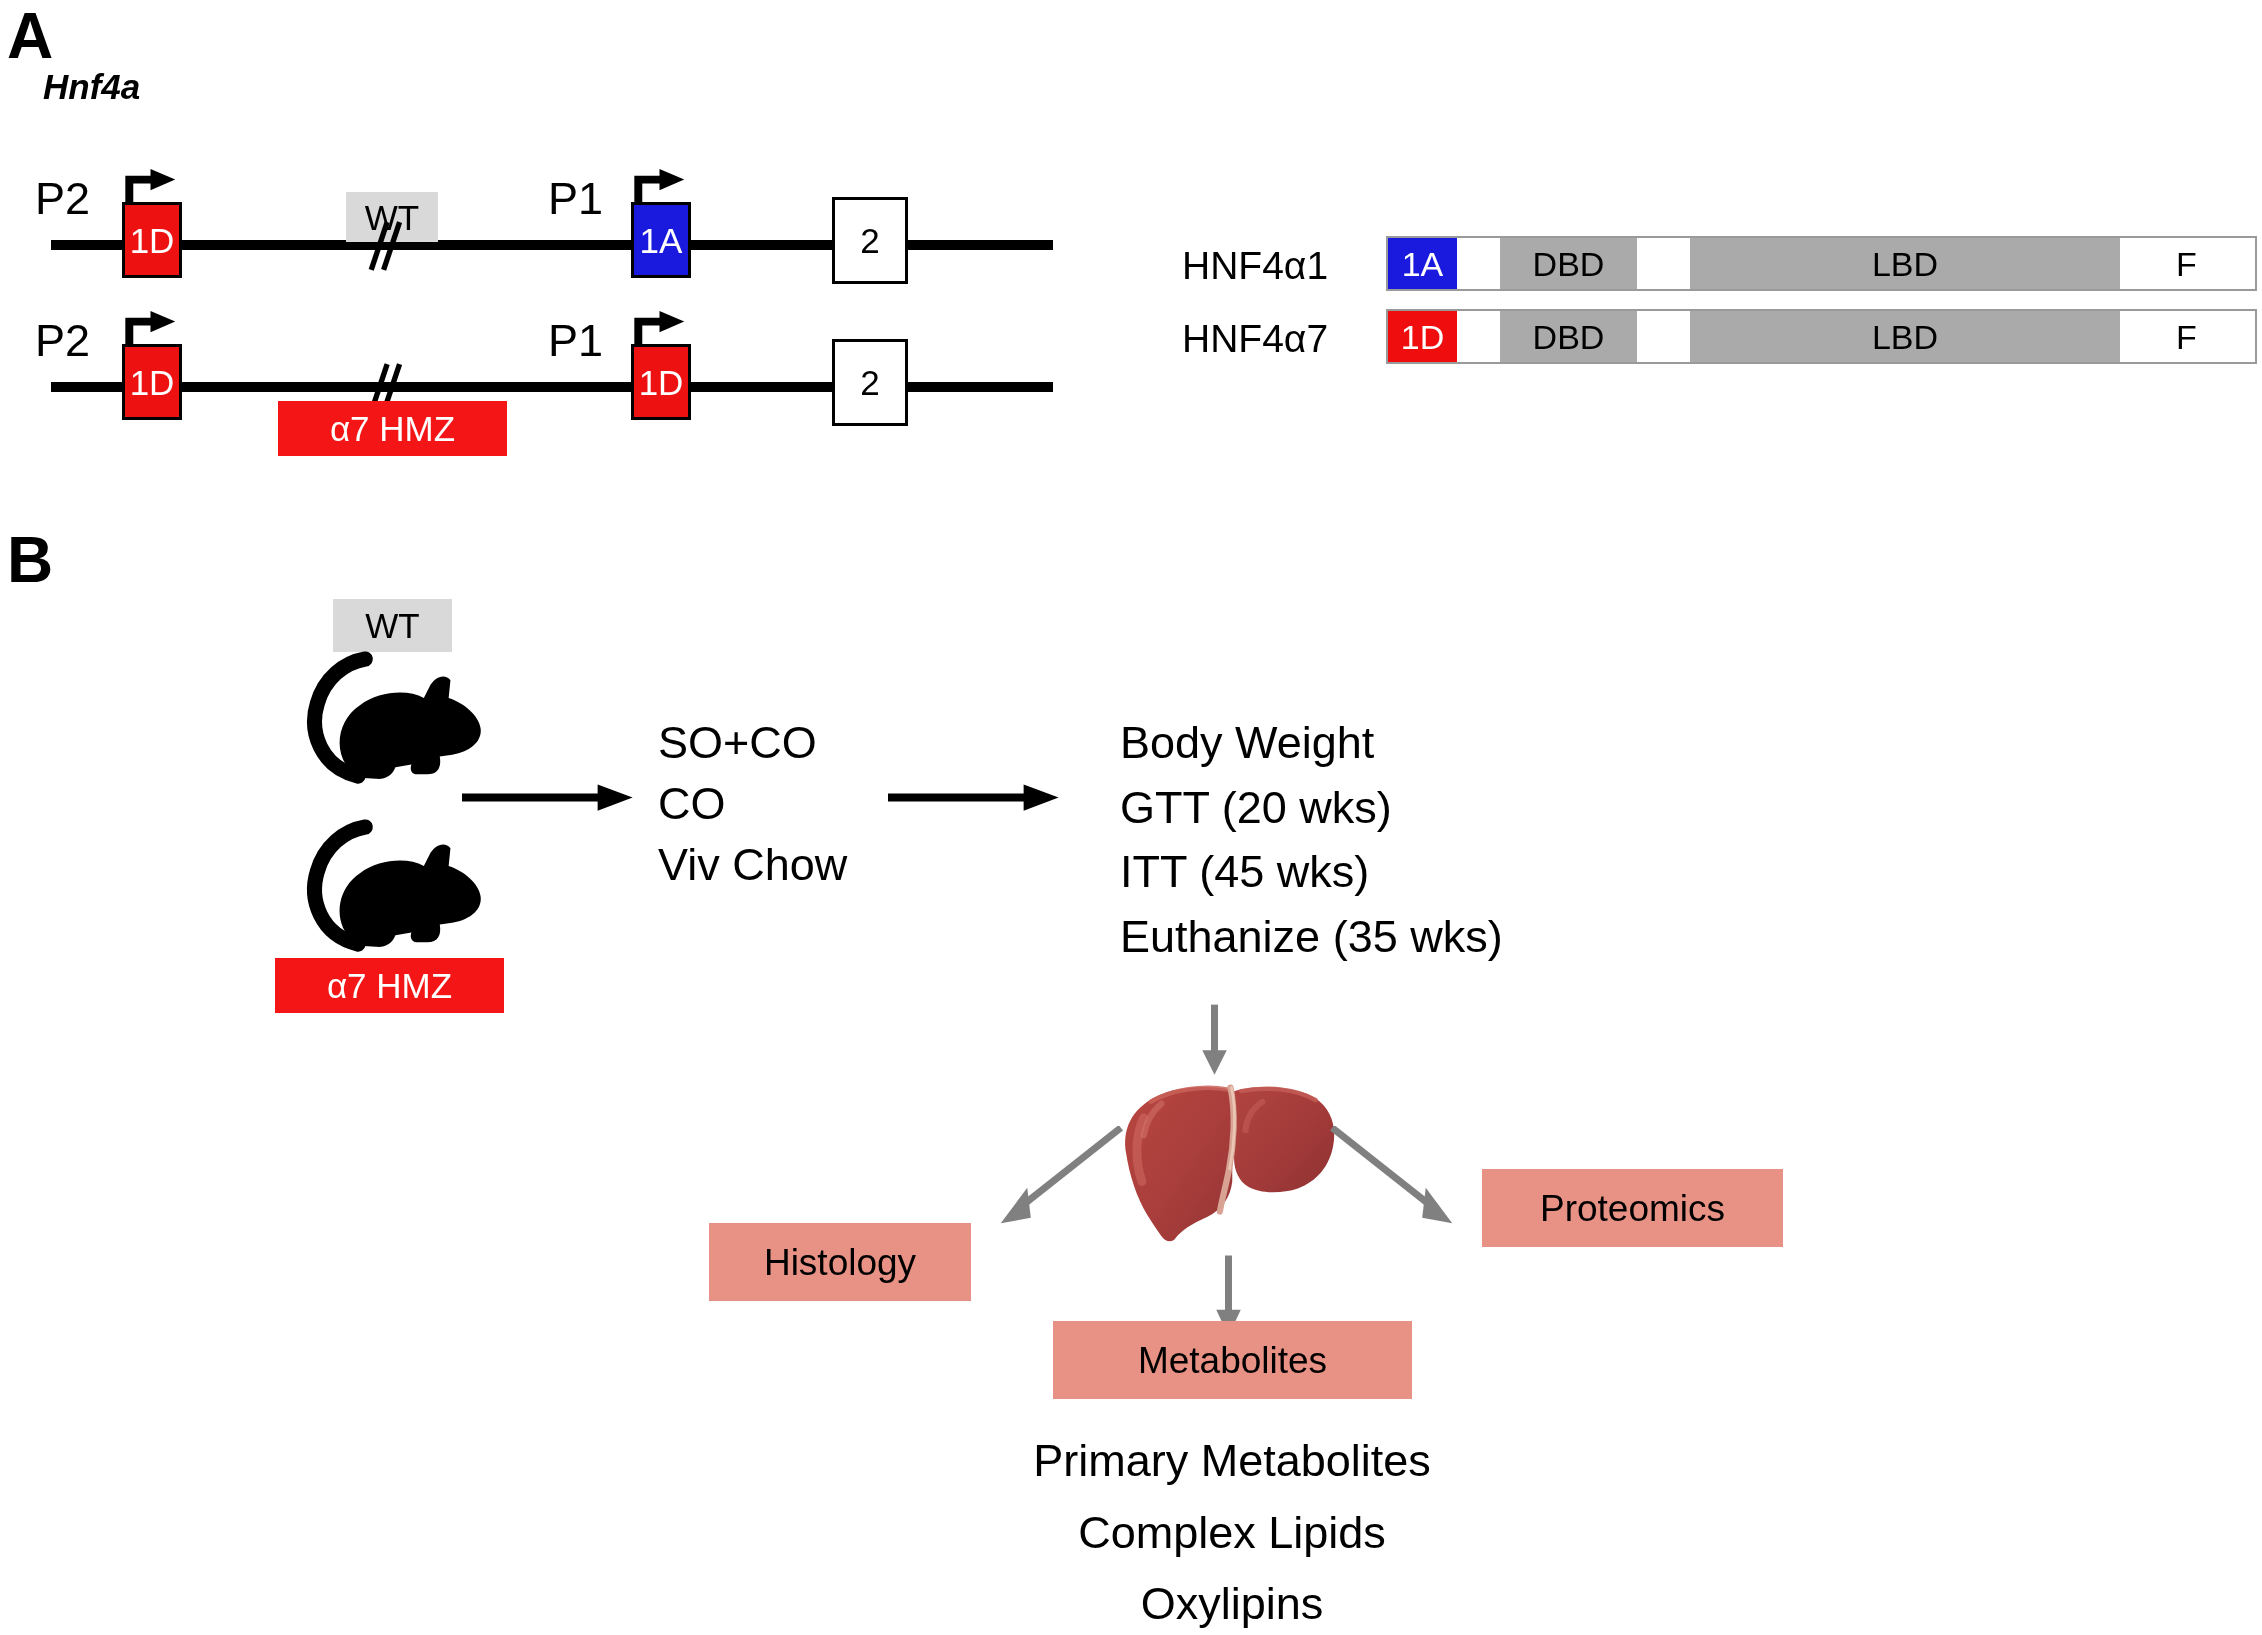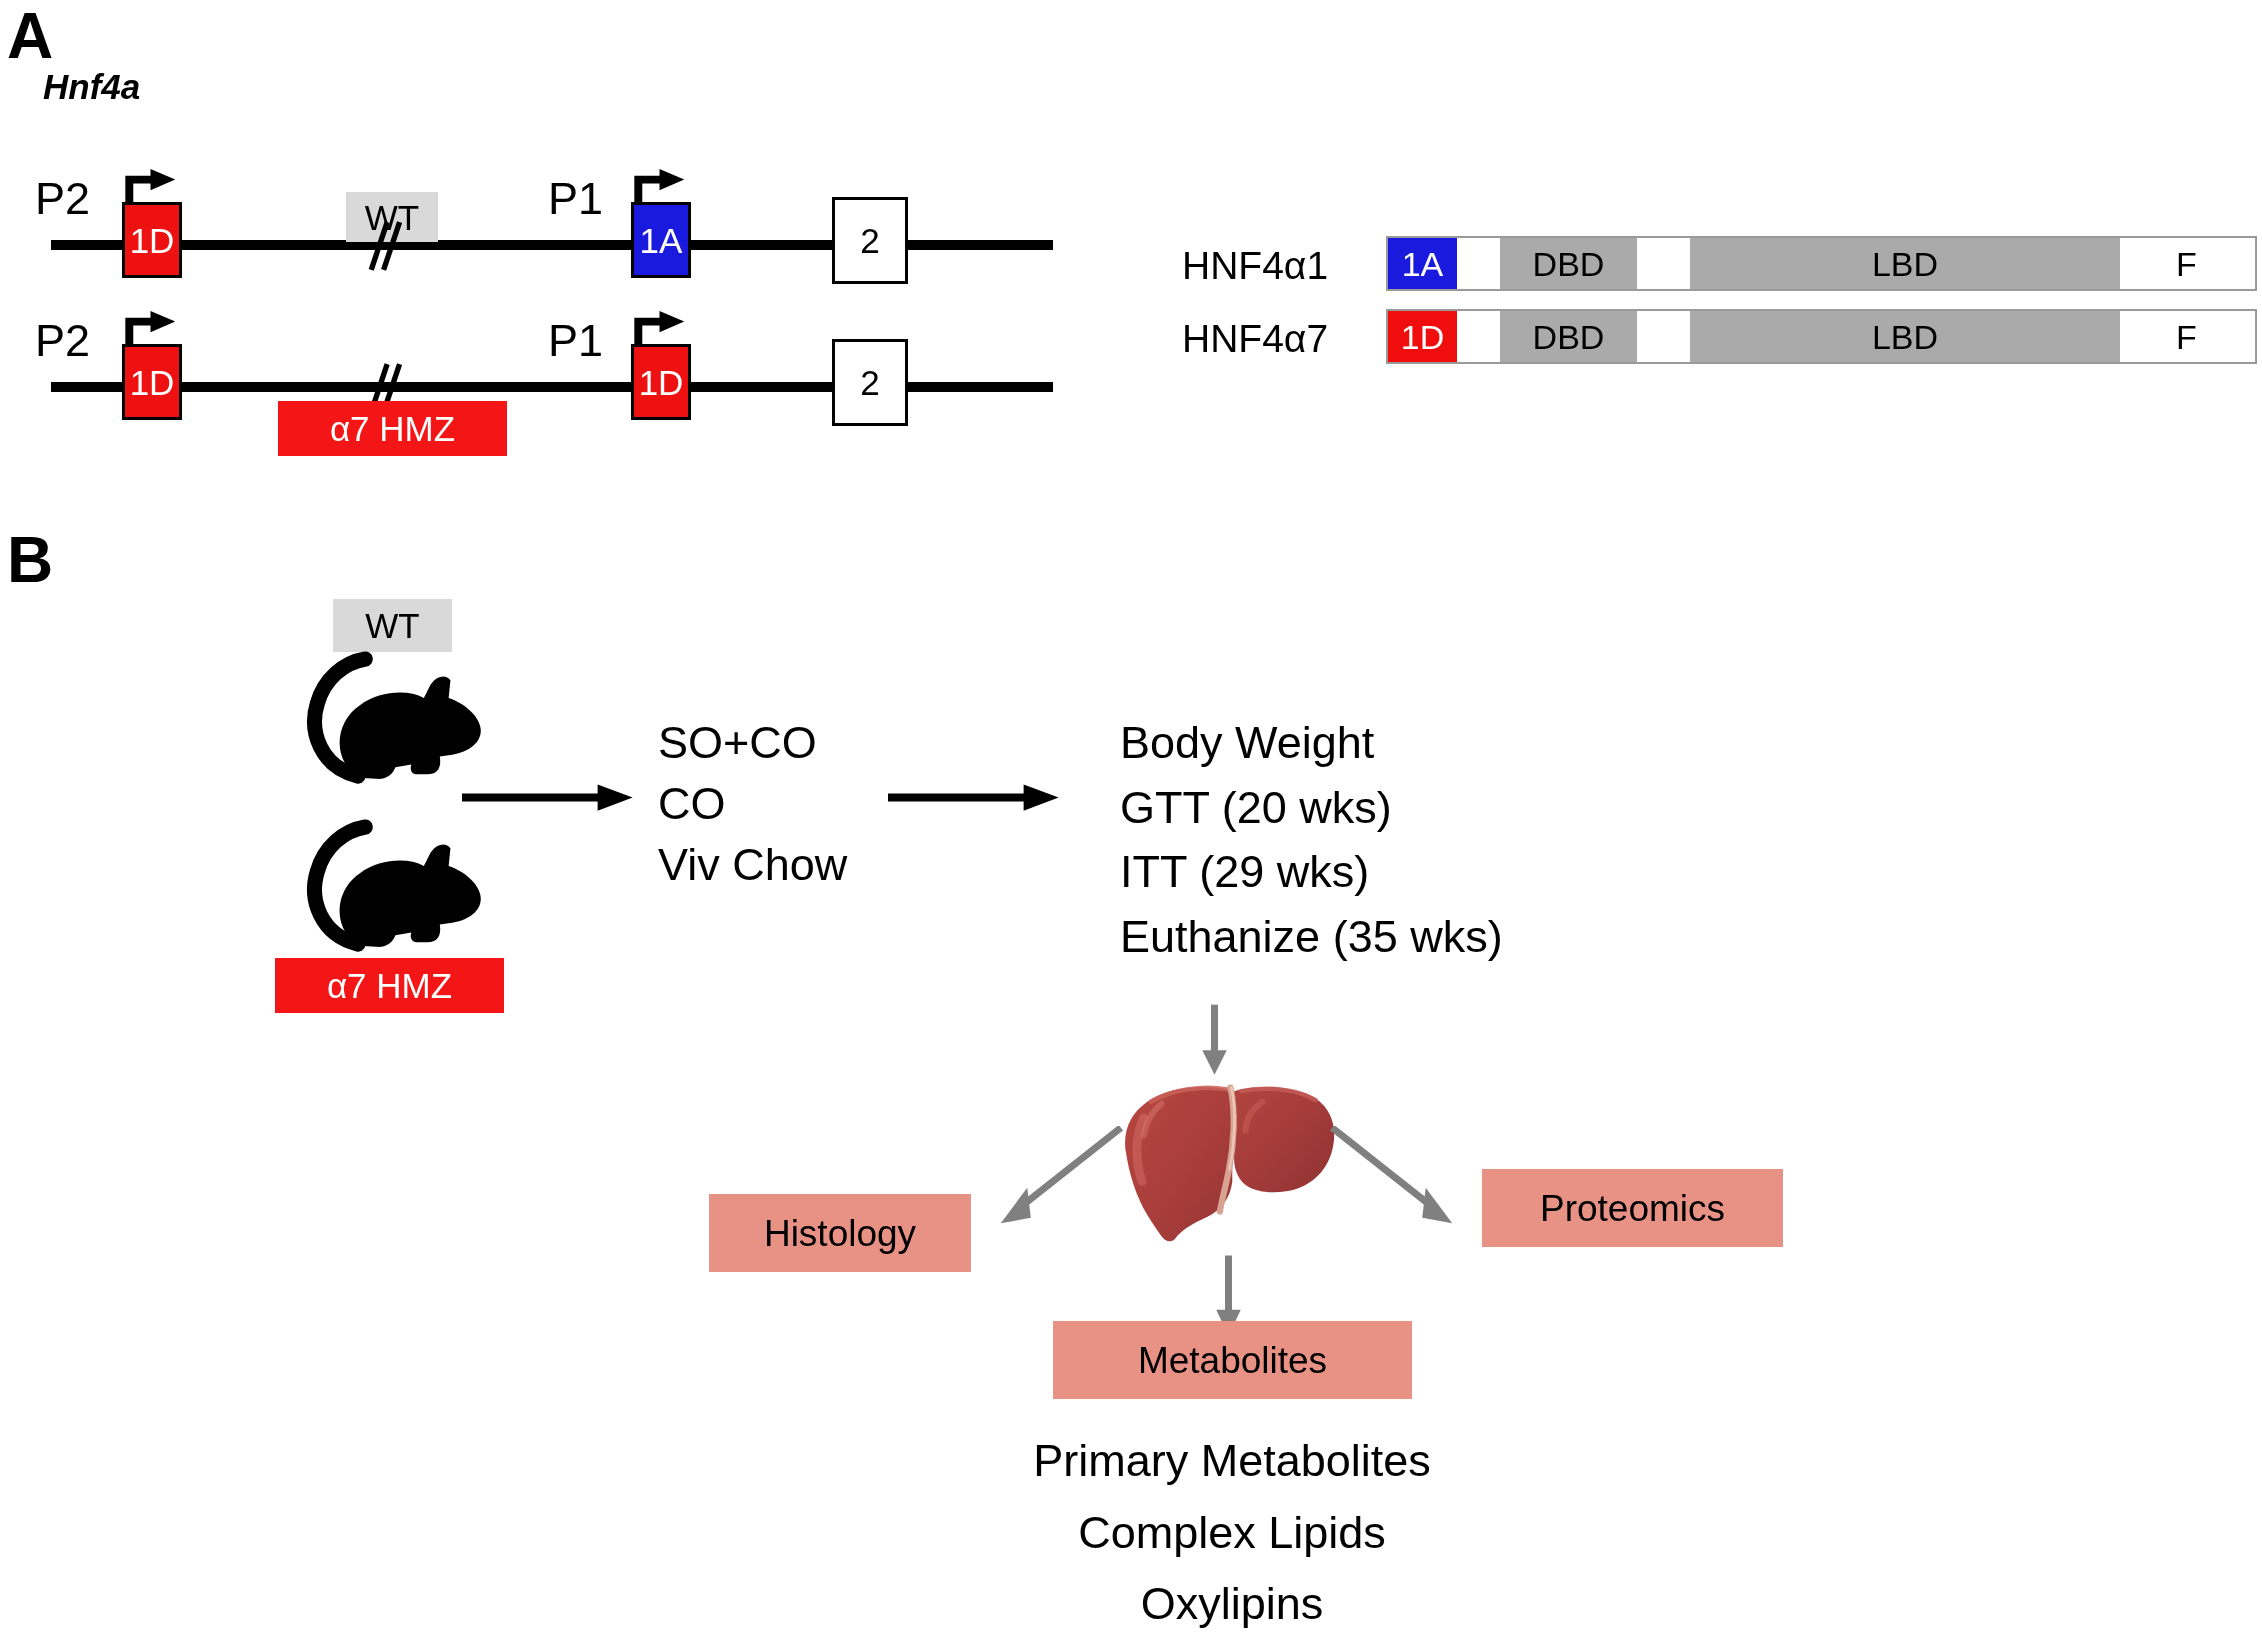--- a/index.html
+++ b/index.html
@@ -247,21 +247,21 @@
 <div class="abs flow-arrow" style="left:887px;top:780px;width:177px;height:35px;">
   <svg width="177" height="35" viewBox="0 0 200 40">
     <line x1="0" y1="20" x2="160" y2="20" stroke="#000" stroke-width="9"></line>
     <polygon points="155,5 195,20 155,35" fill="#000"></polygon>
   </svg>
 </div>
 
 <div class="abs stack" style="left:1120px;top:720px;">
   <div class="lbl" style="margin-bottom:19.5px;">Body Weight</div>
   <div class="lbl" style="margin-bottom:19.5px;">GTT (20 wks)</div>
-  <div class="lbl" style="margin-bottom:19.5px;">ITT (29 wks)</div>
+  <div class="lbl" style="margin-bottom:19.5px;">ITT (45 wks)</div>
   <div class="lbl">Euthanize (35 wks)</div>
 </div>
 
 <div class="abs gray-arrow" style="left:1197px;top:1004px;width:35px;height:73px;">
   <svg width="35" height="73" viewBox="0 0 40 82">
     <line x1="20" y1="0" x2="20" y2="58" stroke="#808080" stroke-width="8"></line>
     <polygon points="6,52 34,52 20,80" fill="#808080"></polygon>
   </svg>
 </div>
 
@@ -324,21 +324,21 @@
   </svg>
 </div>
 
 <div class="abs gray-arrow" style="left:1211px;top:1255px;width:35px;height:85px;">
   <svg width="35" height="85" viewBox="0 0 40 96">
     <line x1="20" y1="0" x2="20" y2="68" stroke="#808080" stroke-width="8"></line>
     <polygon points="6,62 34,62 20,92" fill="#808080"></polygon>
   </svg>
 </div>
 
-<div class="abs omic" style="left:709px;top:1194px;width:262px;height:78px;text-align:center;">Histology</div>
+<div class="abs omic" style="left:709px;top:1223px;width:262px;height:78px;text-align:center;">Histology</div>
 
 <div class="abs omic" style="left:1053px;top:1321px;width:359px;height:78px;">Metabolites</div>
 
 <div class="abs omic" style="left:1482px;top:1169px;width:301px;height:78px;">Proteomics</div>
 
 <div class="abs" style="left:1232px;top:1438px;transform:translateX(-50%);text-align:center;">
   <div class="lbl" style="margin-bottom:26.6px;">Primary Metabolites</div>
   <div class="lbl" style="margin-bottom:26.6px;">Complex Lipids</div>
   <div class="lbl">Oxylipins</div>
 </div>

